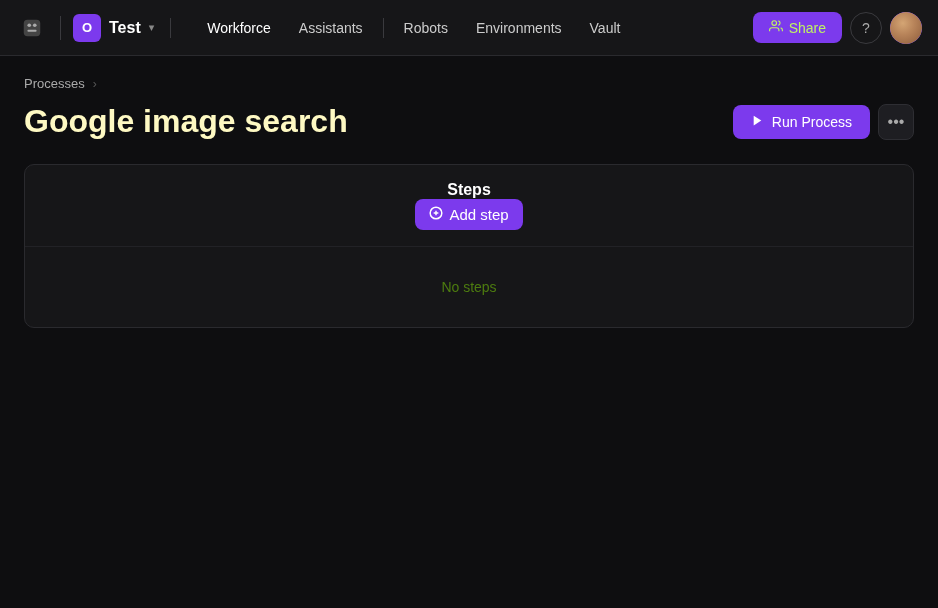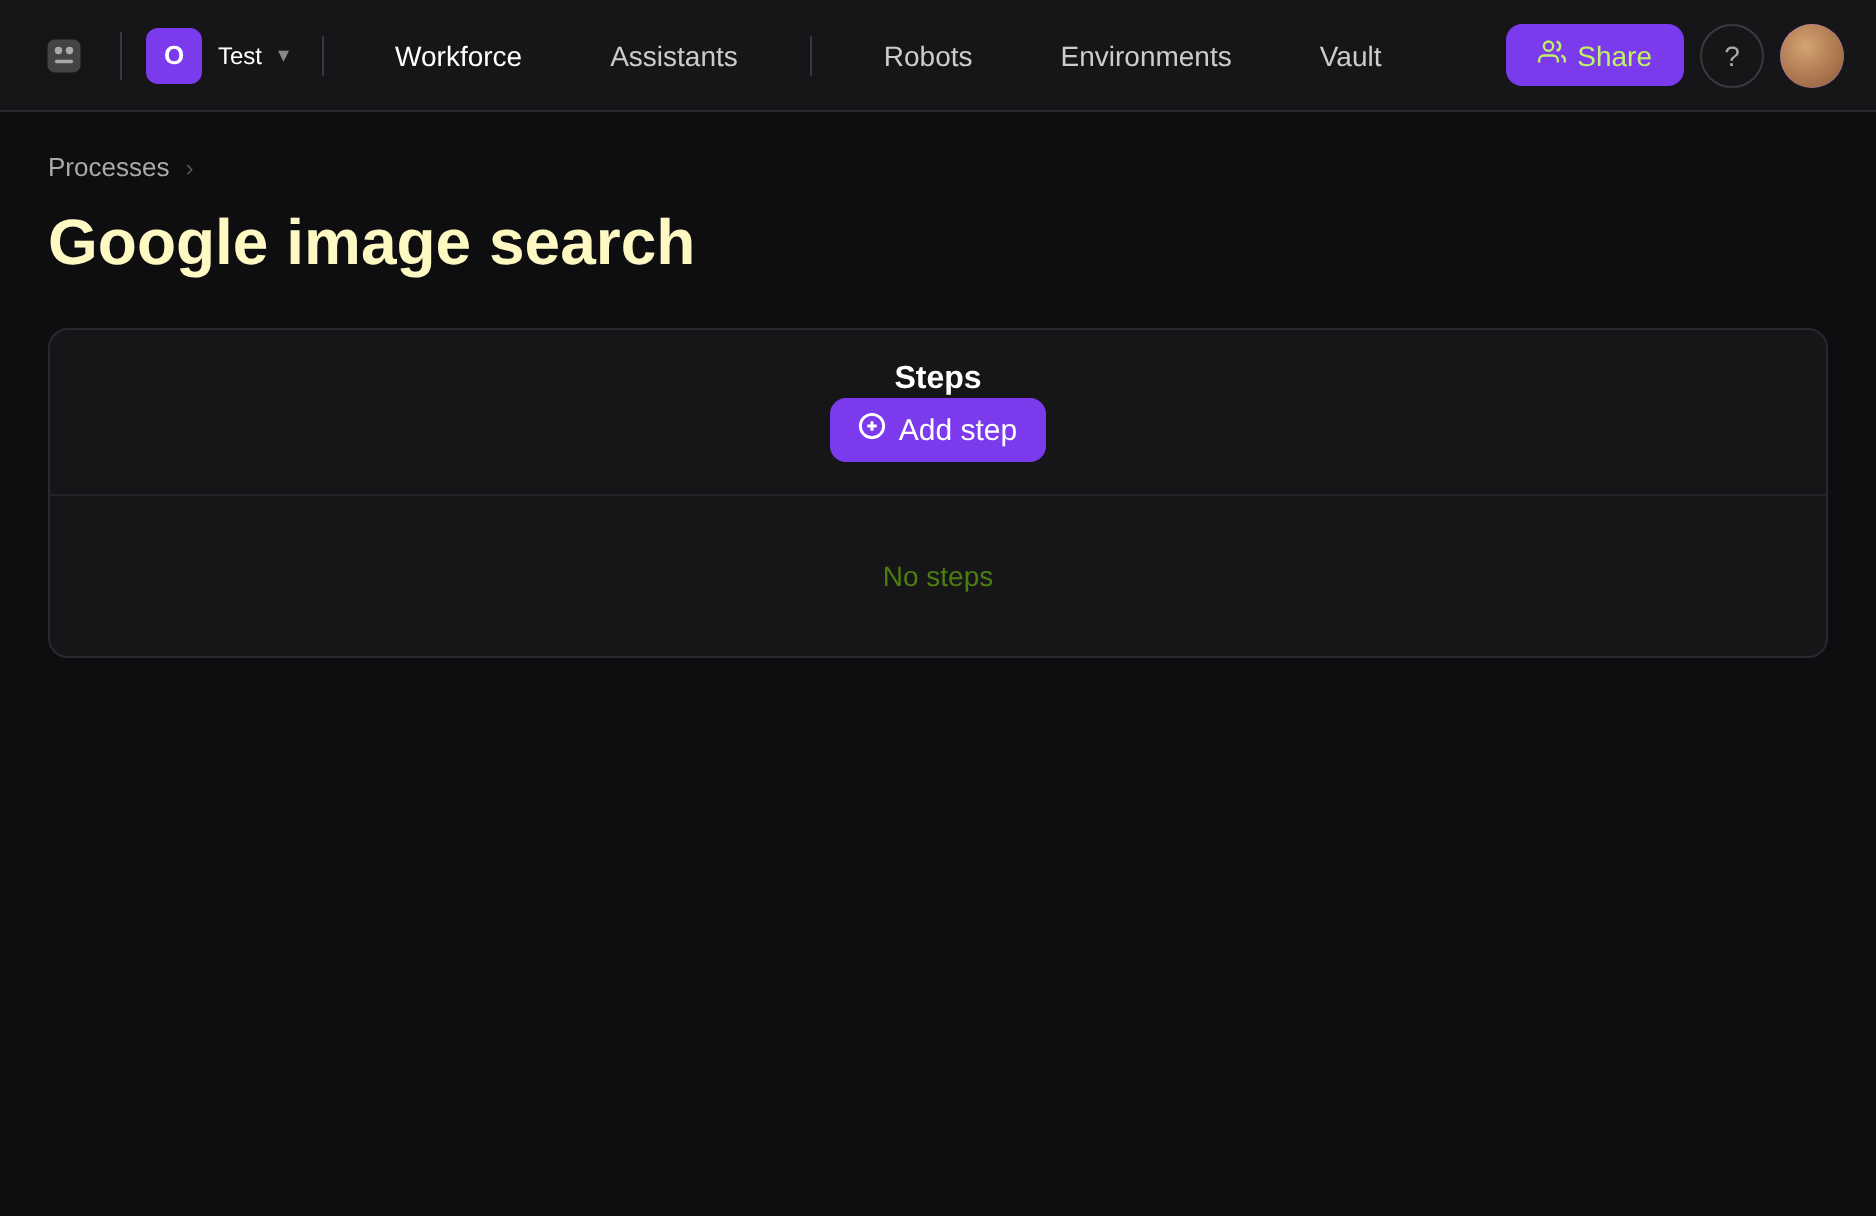--- a/index.html
+++ b/index.html
@@ -48,32 +48,32 @@
       background: #7c3aed;
       border-radius: 6px;
       display: flex;
       align-items: center;
       justify-content: center;
       font-size: 13px;
       font-weight: 600;
       color: #fff;
     }
     .workspace-name {
-      font-size: 12px;
-      color: #fff;
-      font-weight: 400;
+      font-size: 16px;
+      color: #fff;
+      font-weight: 700;
     }
     .workspace-chevron {
       font-size: 11px;
       color: #888;
     }
     .navbar-nav {
       display: flex;
       align-items: center;
-      gap: 20px;
+      gap: 4px;
       margin-left: 8px;
     }
     .navbar-nav-item {
       padding: 6px 12px;
       font-size: 14px;
       color: #ccc;
       cursor: pointer;
       border-radius: 6px;
       transition: background 0.15s;
     }
@@ -330,20 +330,33 @@
 
 <div class="main">
 
   <div class="breadcrumb">
     <a class="breadcrumb-link">Processes</a>
     <span class="breadcrumb-sep">›</span>
   </div>
 
   <div class="page-header">
     <h1 class="page-title">Google image search</h1>
+    <div class="page-actions">
+      <button class="run-process-btn">
+        <span>
+          <svg width="13" height="13" viewBox="0 0 24 24" fill="currentColor">
+            <polygon points="5,3 19,12 5,21"></polygon>
+          </svg>
+        </span>
+        <span>Run Process</span>
+      </button>
+      <button class="more-btn">
+        <span>•••</span>
+      </button>
+    </div>
   </div>
 
   <div class="card">
     <div class="card-header">
       <span class="card-title">Steps</span>
       <button class="add-step-btn">
         <span>
           <svg width="14" height="14" viewBox="0 0 24 24" fill="none" stroke="currentColor" stroke-width="2.5">
             <circle cx="12" cy="12" r="10"></circle>
             <line x1="12" y1="8" x2="12" y2="16"></line>

